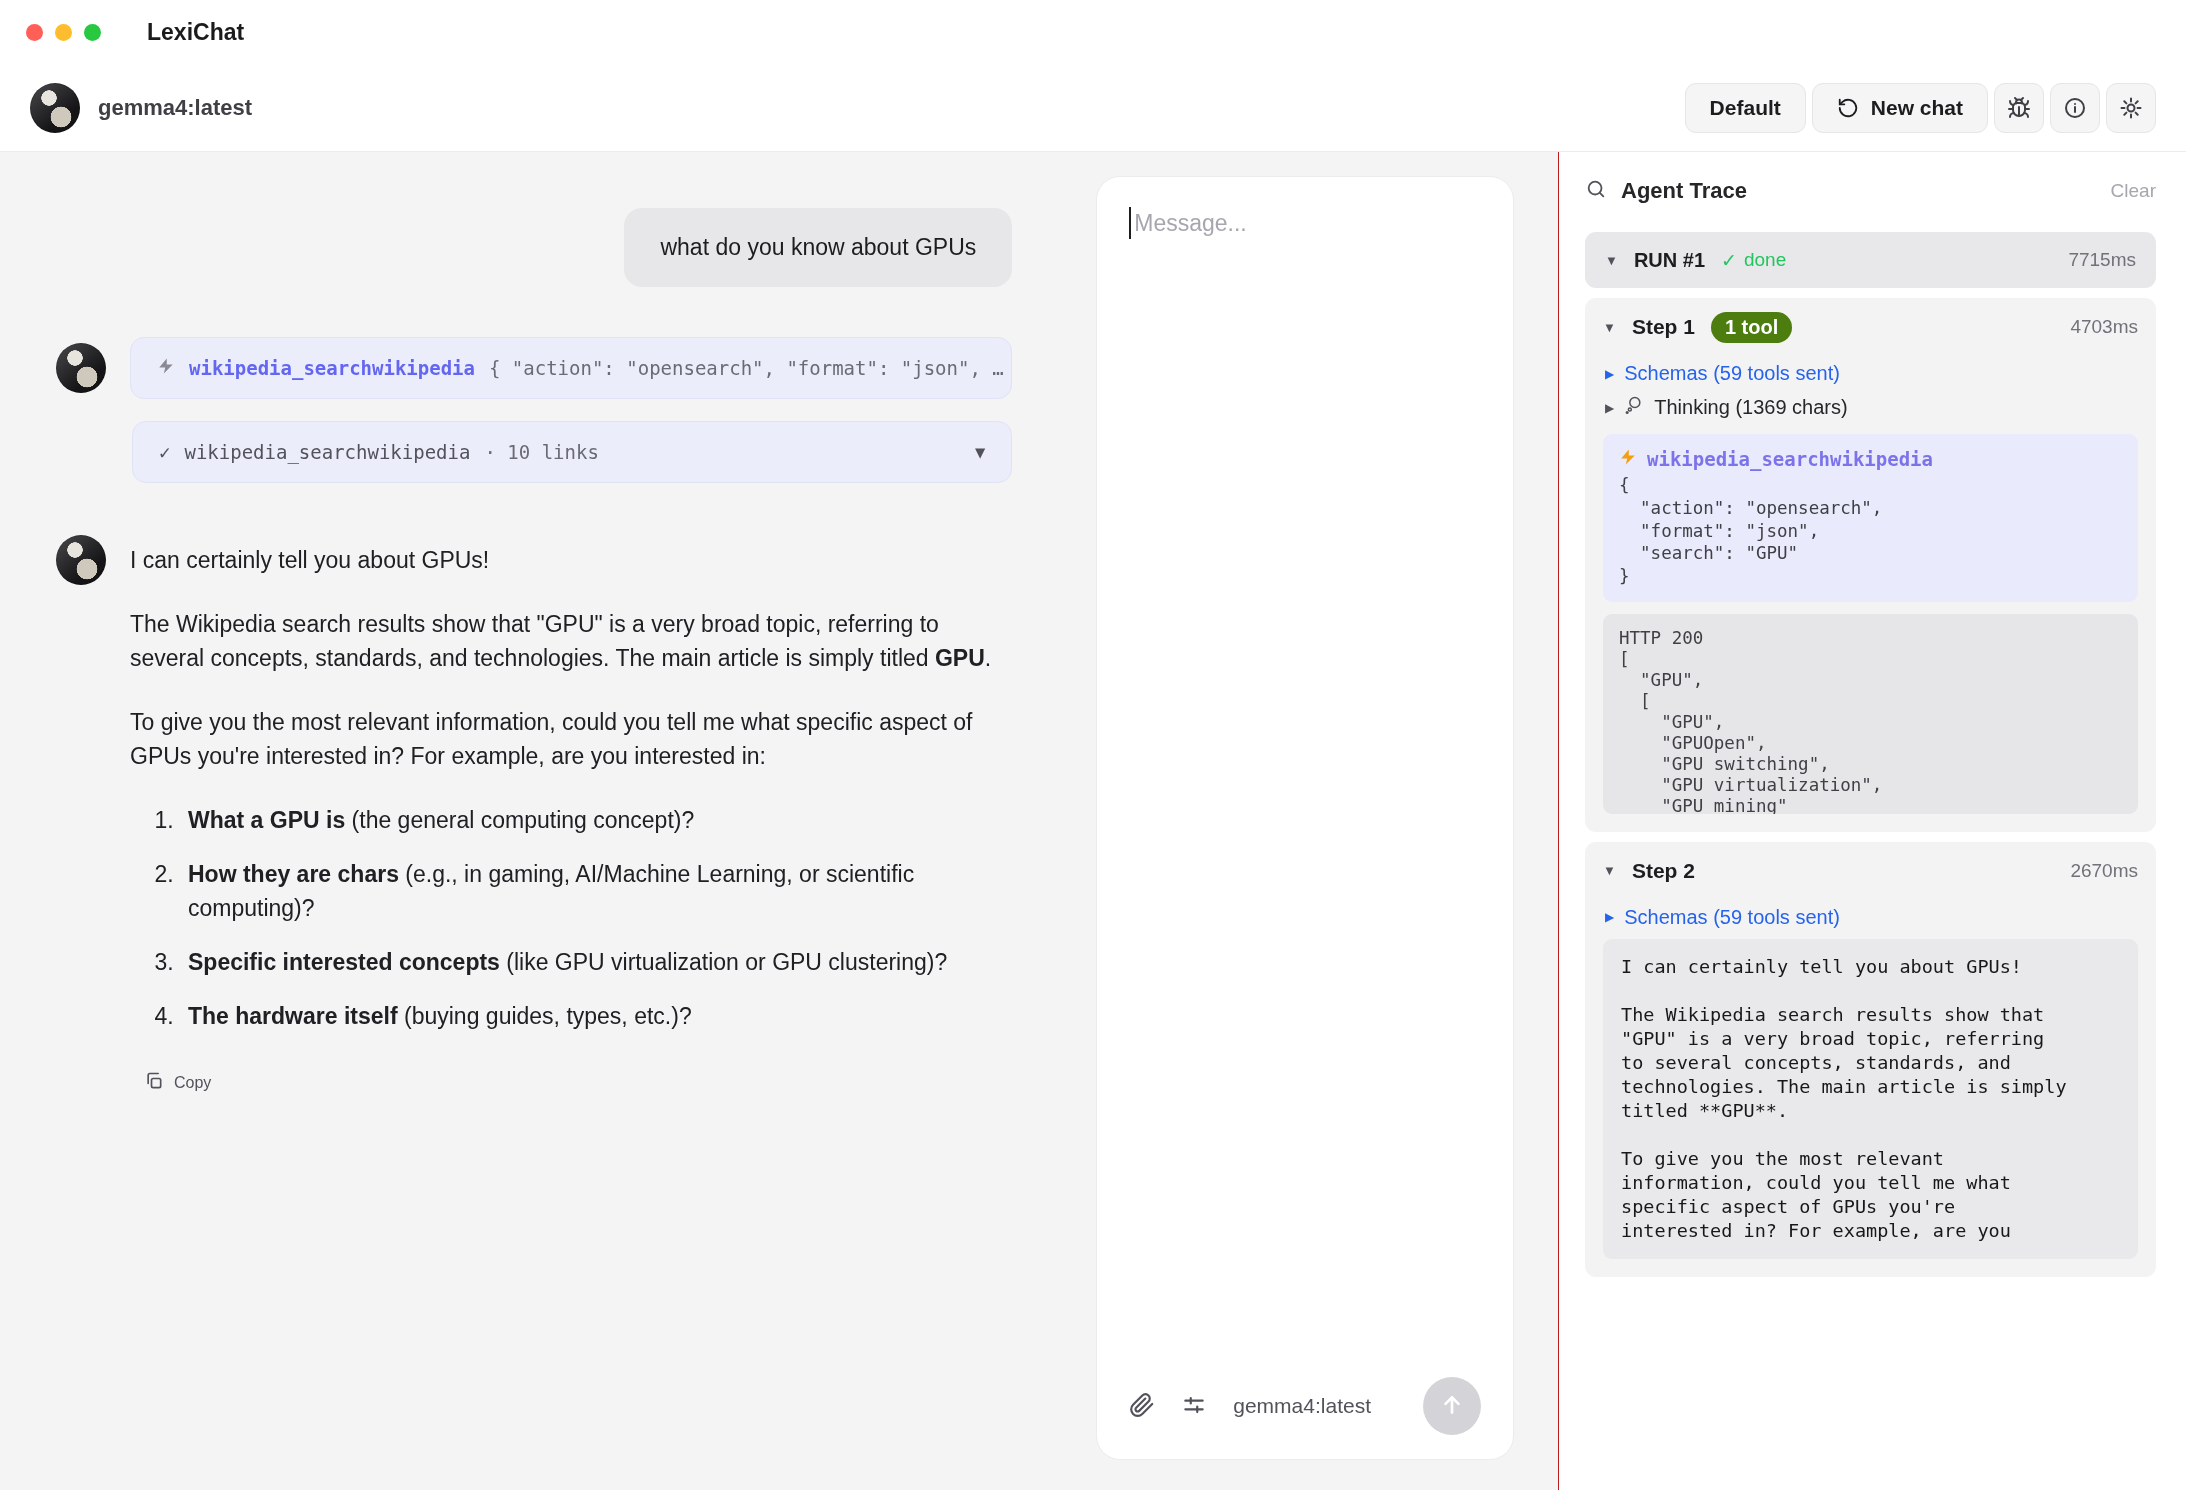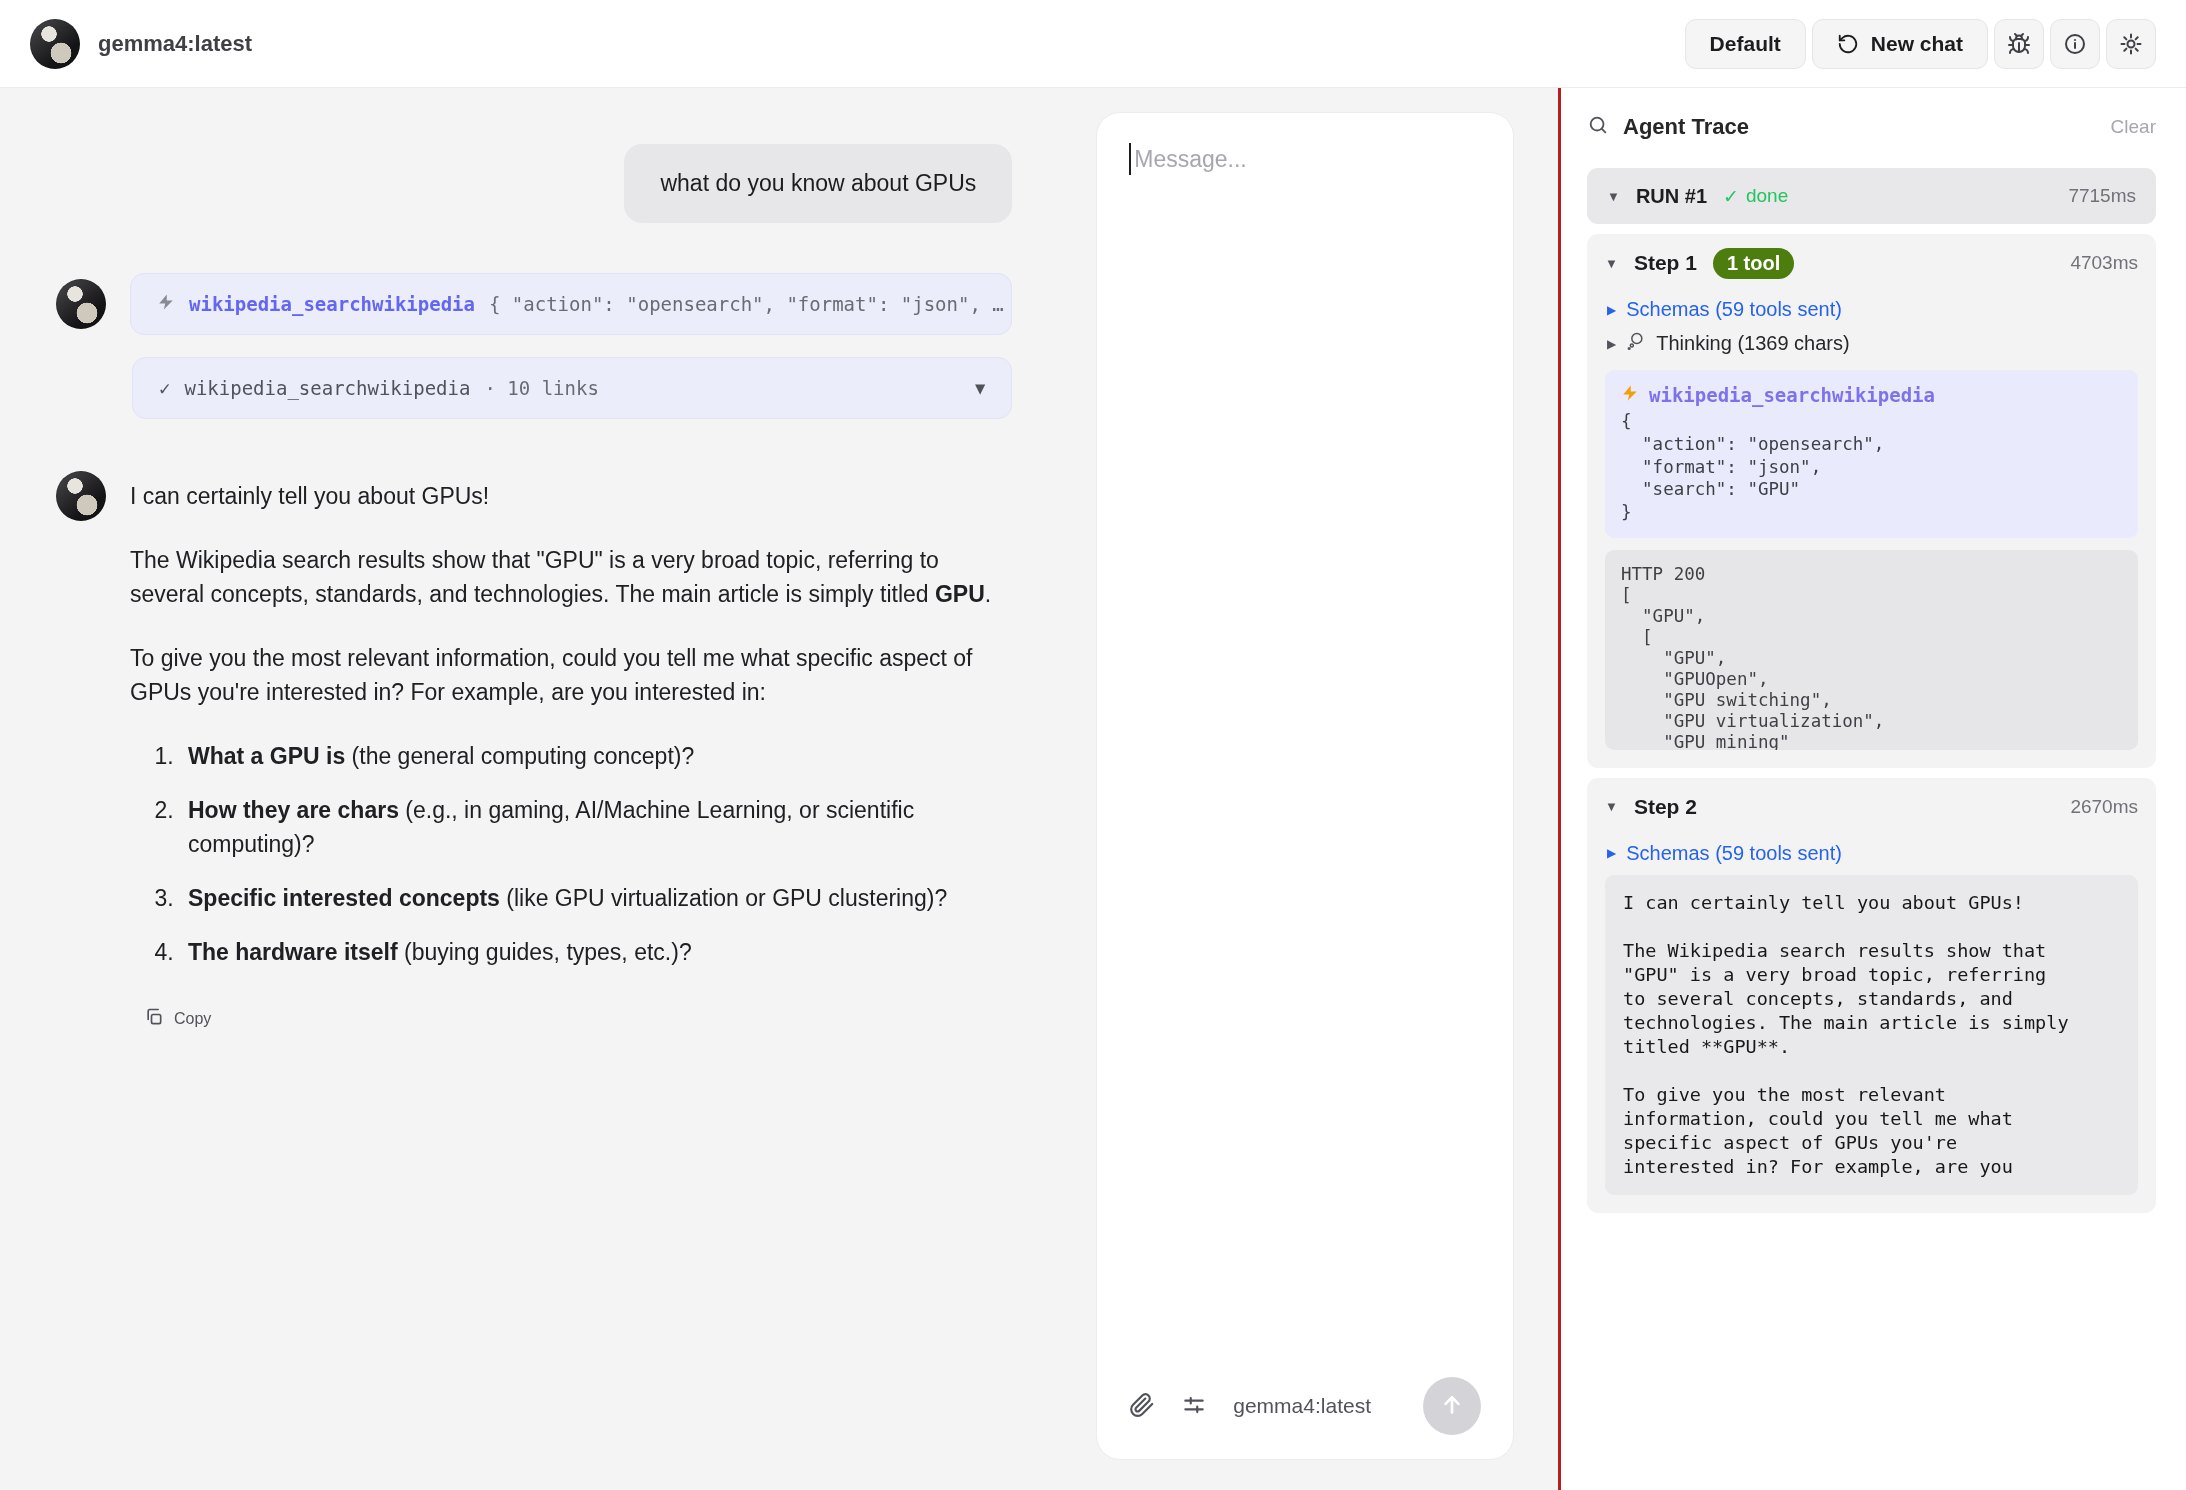--- a/index.html
+++ b/index.html
@@ -29,21 +29,21 @@
   .pill-btn { display:flex; align-items:center; gap:12px; height:50px; padding:0 24px;
     background:#f5f5f6; border:1px solid #e6e6e9; border-radius:11px;
     font-family:inherit; font-size:21px; font-weight:600; color:#1d1d20; cursor:pointer; }
   .icon-btn { width:50px; height:50px; display:flex; align-items:center; justify-content:center;
     background:#f5f5f6; border:1px solid #e6e6e9; border-radius:11px; color:#3f3f46; cursor:pointer; }
   .icon-btn svg, .pill-btn svg { display:block; }
 
   
   .main { flex:1; display:flex; min-height:0; }
   .chat-col { flex:1; min-width:0; background:#f4f4f5; display:flex; flex-direction:row; }
-  .trace-col { width:628px; flex:0 0 auto; background:#fff; border-left:3px solid #b91c1c;
+  .trace-col { width:628px; flex:0 0 auto; background:#fff; border-left:1px solid #b91c1c;
     padding:26px 30px 0 26px; overflow:hidden; }
 
   
   .messages { flex:1; overflow:hidden; padding:56px 40px 0 56px; }
   .row { display:flex; align-items:flex-start; }
   .row.user { justify-content:flex-end; margin-right:0; }
   .bubble { background:#e7e7e9; border-radius:18px; padding:26px 36px; font-size:23px; color:#1d1d20; max-width:60%; }
 
   .tool-row { display:flex; align-items:center; gap:24px; margin-top:50px; }
   .tool-row.indent { margin-top:22px; padding-left:76px; }
@@ -109,20 +109,28 @@
   .result-block { background:#e6e6e8; border-radius:9px; padding:14px 16px; font-size:17.5px; line-height:21px;
     color:#3f3f46; max-height:200px; overflow:hidden; }
   .output-block { background:#e9e9eb; border-radius:9px; padding:16px 18px; margin-top:4px;
     font-size:18.5px; line-height:1.3; color:#18181b; }
 </style>
 </head>
 <body>
 
 <div class="app">
 
+  <div class="titlebar">
+    <div class="traffic">
+      <div class="dot red"></div>
+      <div class="dot yellow"></div>
+      <div class="dot green"></div>
+    </div>
+    <div class="app-title">LexiChat</div>
+  </div>
 
   <div class="header">
     <div class="header-left">
       <div class="avatar"></div>
       <div class="model-name">gemma4:latest</div>
     </div>
     <div class="header-right">
       <button class="pill-btn">
         <span>Default</span>
       </button>

